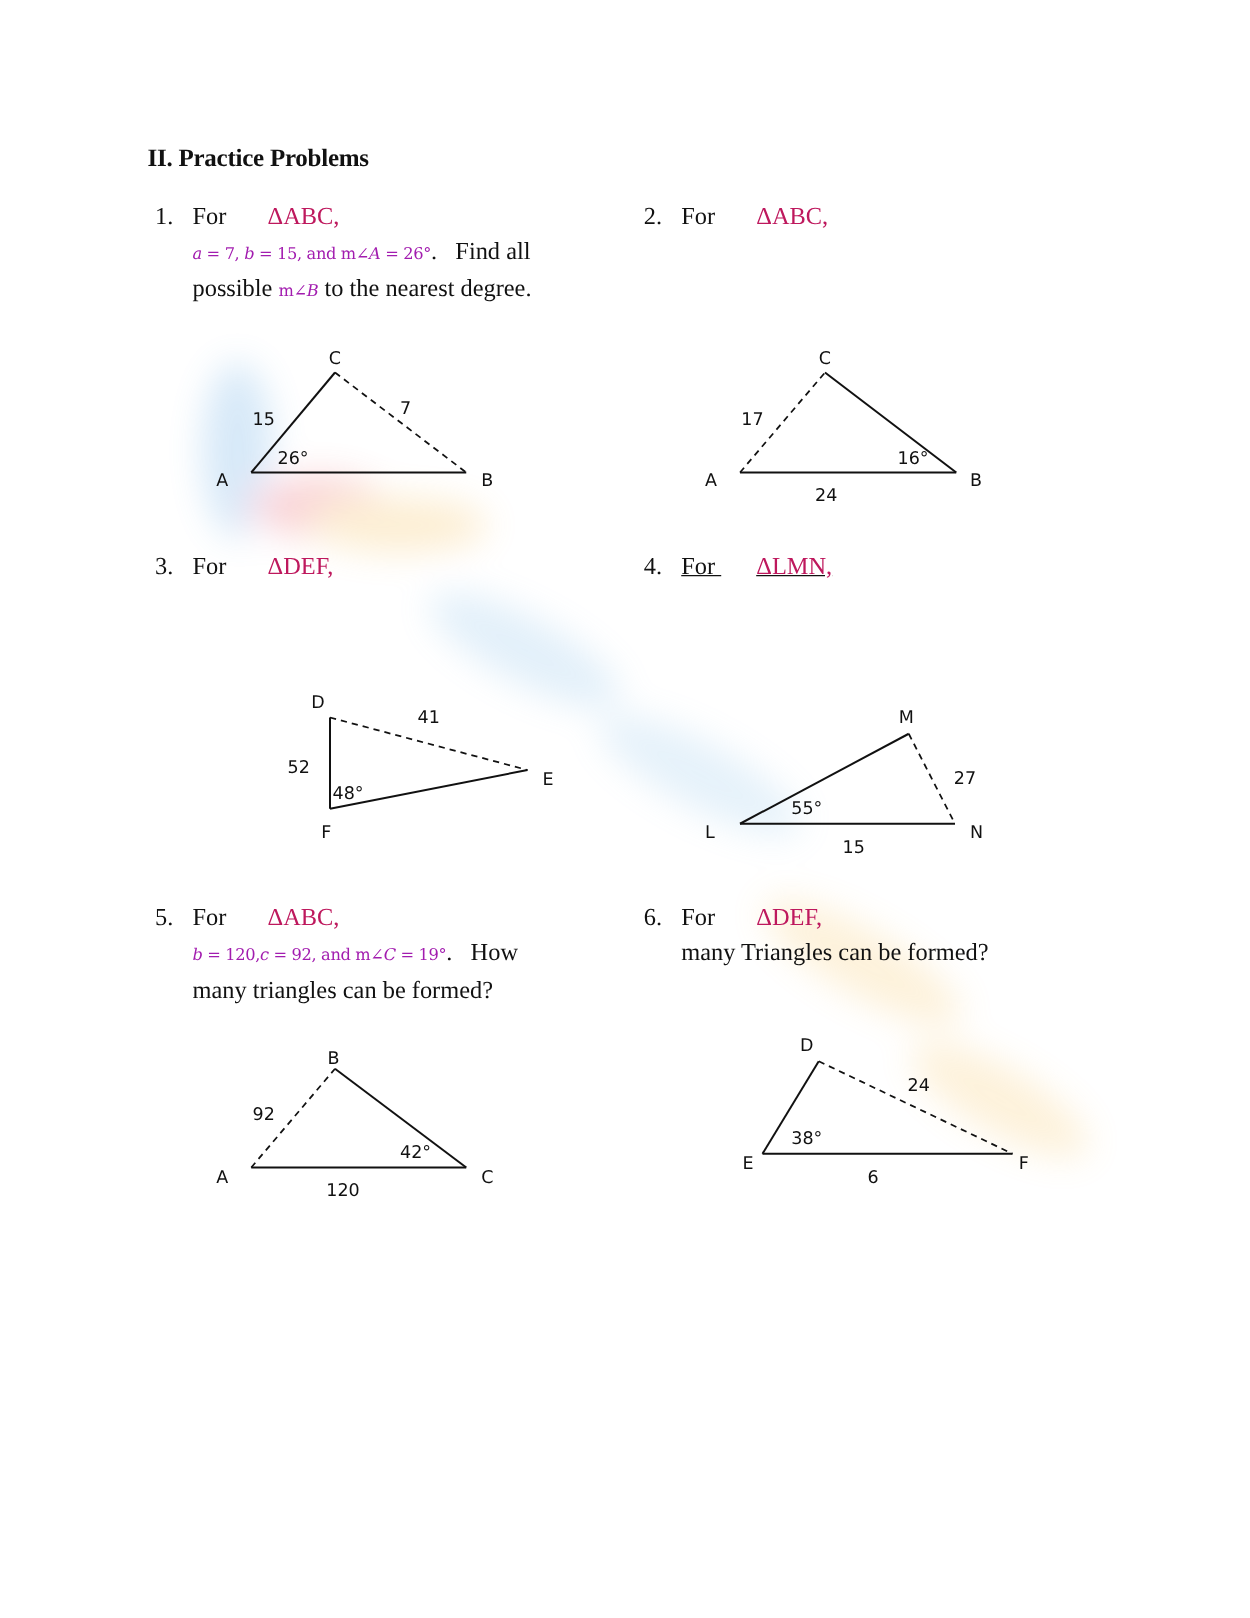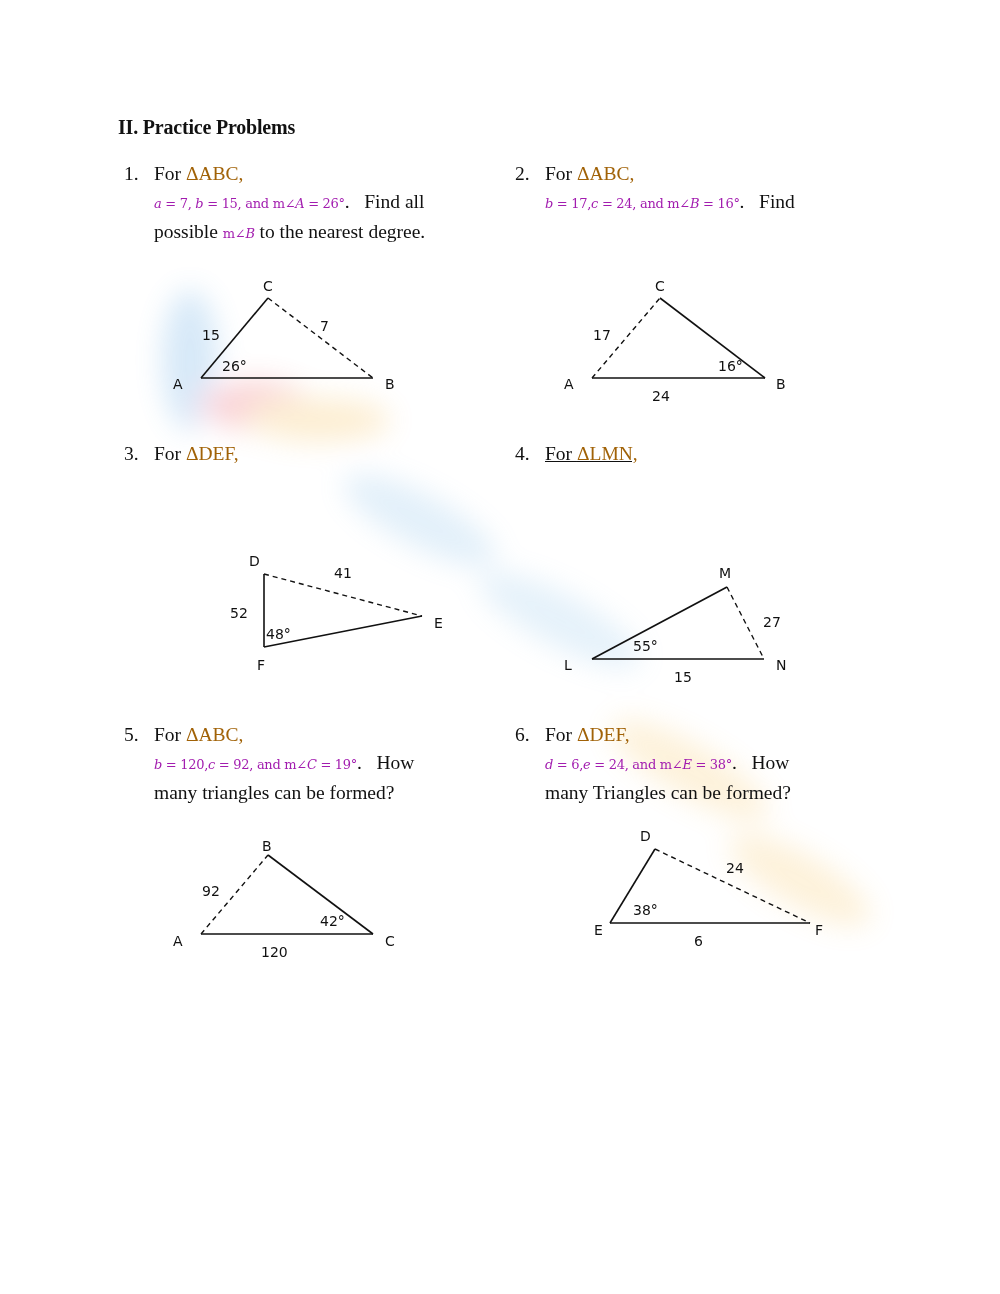--- a/index.html
+++ b/index.html
@@ -7,21 +7,21 @@
            font-family: "Liberation Serif", "DejaVu Serif", serif; color: #111; }
     .watermark { position: absolute; left: 0; top: 0; width: 1000px; height: 1294px; pointer-events: none; z-index: 0; }
     .page { position: absolute; left: 0; top: 0; width: 886px; height: 1294px; z-index: 1; border-radius: 21px; }
     .section-title { position: absolute; left: 118px; top: 116px; font-size: 20px; font-weight: bold;
                      font-family: "Liberation Serif", serif; letter-spacing: -0.2px; }
     .problem { position: absolute; width: 380px; font-size: 19.5px; line-height: 28px; }
     .problem .num { position: absolute; left: 0; top: 0; }
     .problem .body { position: absolute; left: 36px; top: 0; width: 350px; }
     .math { color: #a21caf; font-family: "DejaVu Serif", serif; font-size: 13px; letter-spacing: -0.3px; }
     .math i { font-style: italic; }
-    .delta { color: #a16207; }
+    .delta { color: #be185d; margin-left: 28px; }
     .figure { position: absolute; }
     .figure svg { overflow: visible; }
     .lbl { font-family: "DejaVu Sans", sans-serif; font-size: 14px; fill: #111; }
   </style>
 </head>
 <body>
 
 <svg class="watermark" viewBox="0 0 1000 1294" width="1000" height="1294">
   <defs>
     <filter id="blur" x="-20%" y="-20%" width="140%" height="140%">
@@ -63,21 +63,20 @@
       <text class="lbl" x="202" y="340">15</text>
       <text class="lbl" x="320" y="331">7</text>
       <text class="lbl" x="222" y="371">26°</text>
     </svg>
   </div>
 
   <div class="problem" style="left:515px; top:160px;">
     <span class="num">2.</span>
     <div class="body" style="left:30px;">
       <div><span>For </span><span class="delta">ΔABC,</span></div>
-      <div><span class="math"><i>b</i><span> = 17,</span><i>c</i><span> = 24, and m∠</span><i>B</i><span> = 16°</span></span><span style="white-space:pre">.   Find</span></div>
     </div>
   </div>
 
   <div class="figure" style="left:0; top:0;">
     <svg width="1000" height="1294">
       <line x1="592" y1="378" x2="660" y2="298" stroke="#111" stroke-width="1.4" stroke-dasharray="5,4"></line>
       <line x1="660" y1="298" x2="765" y2="378" stroke="#111" stroke-width="1.6"></line>
       <line x1="592" y1="378" x2="765" y2="378" stroke="#111" stroke-width="1.6"></line>
       <text class="lbl" x="655" y="291">C</text>
       <text class="lbl" x="564" y="389">A</text>
@@ -150,21 +149,20 @@
       <text class="lbl" x="202" y="896">92</text>
       <text class="lbl" x="261" y="957">120</text>
       <text class="lbl" x="320" y="926">42°</text>
     </svg>
   </div>
 
   <div class="problem" style="left:515px; top:721px;">
     <span class="num">6.</span>
     <div class="body" style="left:30px;">
       <div><span>For </span><span class="delta">ΔDEF,</span></div>
-      <div><span class="math"><i>d</i><span> = 6,</span><i>e</i><span> = 24, and m∠</span><i>E</i><span> = 38°</span></span><span style="white-space:pre">.   How</span></div>
       <div><span>many Triangles can be formed?</span></div>
     </div>
   </div>
 
   <div class="figure" style="left:0; top:0;">
     <svg width="1000" height="1294">
       <line x1="610" y1="923" x2="655" y2="849" stroke="#111" stroke-width="1.6"></line>
       <line x1="655" y1="849" x2="810" y2="923" stroke="#111" stroke-width="1.4" stroke-dasharray="5,4"></line>
       <line x1="610" y1="923" x2="810" y2="923" stroke="#111" stroke-width="1.6"></line>
       <text class="lbl" x="640" y="841">D</text>

